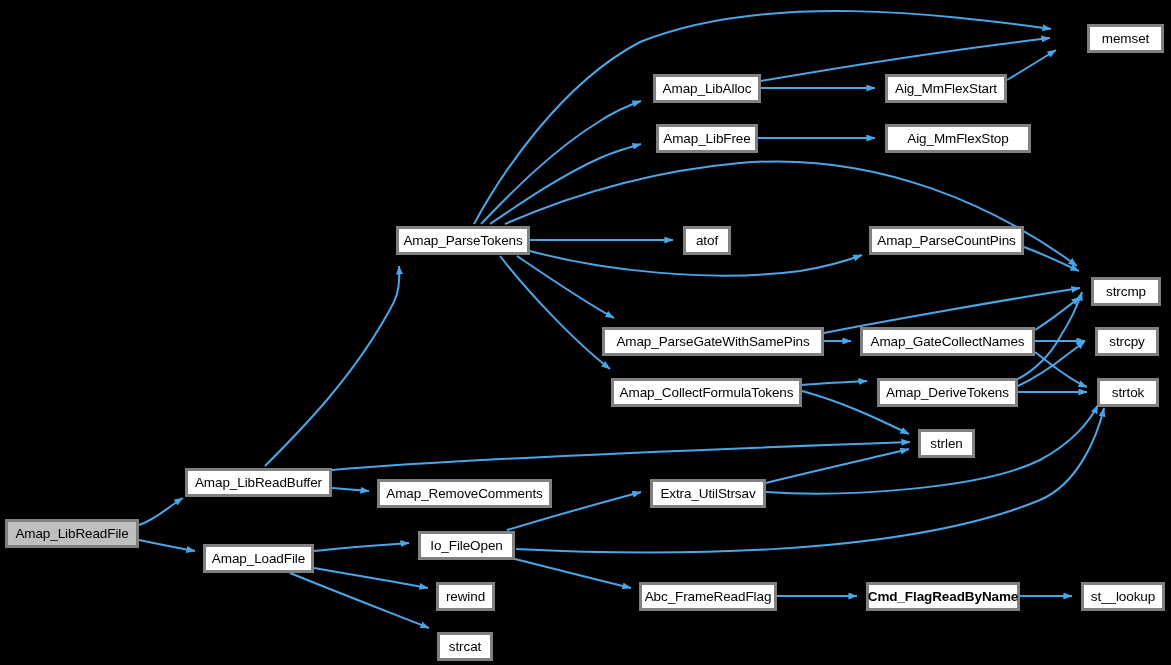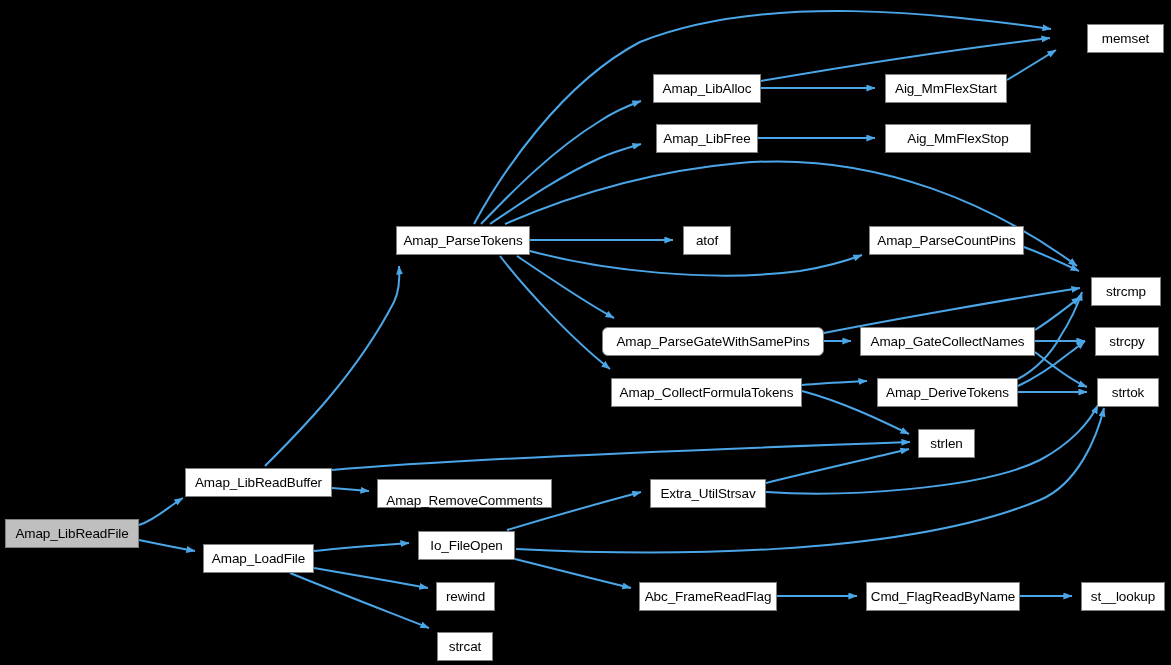--- a/index.html
+++ b/index.html
@@ -19,21 +19,21 @@
     position: absolute;
     left: 0;
     top: 0;
     width: 1171px;
     height: 665px;
   }
   .node {
     position: absolute;
     box-sizing: border-box;
     background: #ffffff;
-    border: 1px solid #be185d;
+    border: 3px solid #be185d;
     display: flex;
     align-items: center;
     justify-content: center;
     color: #000000;
     font-size: 13.5px;
     line-height: 1;
     white-space: nowrap;
     letter-spacing: -0.1px;
   }
   .node.highlight {
@@ -115,21 +115,21 @@
       </div>
       <div class="node" style="left: 683px; top: 226px; width: 48px; height: 29px; background: rgb(255, 255, 255); border-color: rgb(128, 128, 128); color: rgb(0, 0, 0);">
         <span class="node-label">atof</span>
       </div>
       <div class="node" style="left: 869px; top: 226px; width: 155px; height: 29px; background: rgb(255, 255, 255); border-color: rgb(128, 128, 128); color: rgb(0, 0, 0);">
         <span class="node-label">Amap_ParseCountPins</span>
       </div>
       <div class="node" style="left: 1091px; top: 277px; width: 70px; height: 29px; background: rgb(255, 255, 255); border-color: rgb(128, 128, 128); color: rgb(0, 0, 0);">
         <span class="node-label">strcmp</span>
       </div>
-      <div class="node" style="left: 602px; top: 327px; width: 222px; height: 29px; background: rgb(255, 255, 255); border-color: rgb(128, 128, 128); color: rgb(0, 0, 0); border-radius: 6px;">
+      <div class="node" style="left: 602px; top: 327px; width: 222px; height: 29px; background: rgb(255, 255, 255); border-color: rgb(128, 128, 128); color: rgb(0, 0, 0);">
         <span class="node-label">Amap_ParseGateWithSamePins</span>
       </div>
       <div class="node" style="left: 860px; top: 327px; width: 175px; height: 29px; background: rgb(255, 255, 255); border-color: rgb(128, 128, 128); color: rgb(0, 0, 0);">
         <span class="node-label">Amap_GateCollectNames</span>
       </div>
       <div class="node" style="left: 1095px; top: 327px; width: 64px; height: 29px; background: rgb(255, 255, 255); border-color: rgb(128, 128, 128); color: rgb(0, 0, 0);">
         <span class="node-label">strcpy</span>
       </div>
       <div class="node" style="left: 611px; top: 378px; width: 191px; height: 29px; background: rgb(255, 255, 255); border-color: rgb(128, 128, 128); color: rgb(0, 0, 0);">
         <span class="node-label">Amap_CollectFormulaTokens</span>
@@ -139,39 +139,39 @@
       </div>
       <div class="node" style="left: 1097px; top: 378px; width: 62px; height: 29px; background: rgb(255, 255, 255); border-color: rgb(128, 128, 128); color: rgb(0, 0, 0);">
         <span class="node-label">strtok</span>
       </div>
       <div class="node" style="left: 918px; top: 429px; width: 57px; height: 29px; background: rgb(255, 255, 255); border-color: rgb(128, 128, 128); color: rgb(0, 0, 0);">
         <span class="node-label">strlen</span>
       </div>
       <div class="node" style="left: 185px; top: 468px; width: 147px; height: 29px; background: rgb(255, 255, 255); border-color: rgb(128, 128, 128); color: rgb(0, 0, 0);">
         <span class="node-label">Amap_LibReadBuffer</span>
       </div>
-      <div class="node" style="left: 377px; top: 479px; width: 175px; height: 29px; background: rgb(255, 255, 255); border-color: rgb(128, 128, 128); color: rgb(0, 0, 0); align-items: flex-end;">
+      <div class="node" style="left: 377px; top: 479px; width: 175px; height: 29px; background: rgb(255, 255, 255); border-color: rgb(128, 128, 128); color: rgb(0, 0, 0);">
         <span class="node-label">Amap_RemoveComments</span>
       </div>
       <div class="node" style="left: 650px; top: 479px; width: 116px; height: 29px; background: rgb(255, 255, 255); border-color: rgb(128, 128, 128); color: rgb(0, 0, 0);">
         <span class="node-label">Extra_UtilStrsav</span>
       </div>
       <div class="node highlight" style="left: 5px; top: 519px; width: 134px; height: 29px; background: rgb(191, 191, 191); border-color: rgb(128, 128, 128); color: rgb(0, 0, 0);">
         <span class="node-label">Amap_LibReadFile</span>
       </div>
       <div class="node" style="left: 418px; top: 531px; width: 97px; height: 29px; background: rgb(255, 255, 255); border-color: rgb(128, 128, 128); color: rgb(0, 0, 0);">
         <span class="node-label">Io_FileOpen</span>
       </div>
       <div class="node" style="left: 203px; top: 544px; width: 111px; height: 29px; background: rgb(255, 255, 255); border-color: rgb(128, 128, 128); color: rgb(0, 0, 0);">
         <span class="node-label">Amap_LoadFile</span>
       </div>
       <div class="node" style="left: 639px; top: 582px; width: 138px; height: 29px; background: rgb(255, 255, 255); border-color: rgb(128, 128, 128); color: rgb(0, 0, 0);">
         <span class="node-label">Abc_FrameReadFlag</span>
       </div>
-      <div class="node" style="left: 866px; top: 582px; width: 154px; height: 29px; background: rgb(255, 255, 255); border-color: rgb(128, 128, 128); color: rgb(0, 0, 0);">
+      <div class="node" style="left: 866px; top: 582px; width: 154px; height: 29px; background: rgb(255, 255, 255); border-color: rgb(128, 128, 128); color: rgb(0, 0, 0); font-weight: bold;">
         <span class="node-label">Cmd_FlagReadByName</span>
       </div>
       <div class="node" style="left: 1081px; top: 582px; width: 84px; height: 29px; background: rgb(255, 255, 255); border-color: rgb(128, 128, 128); color: rgb(0, 0, 0);">
         <span class="node-label">st__lookup</span>
       </div>
       <div class="node" style="left: 436px; top: 582px; width: 59px; height: 29px; background: rgb(255, 255, 255); border-color: rgb(128, 128, 128); color: rgb(0, 0, 0);">
         <span class="node-label">rewind</span>
       </div>
       <div class="node" style="left: 437px; top: 632px; width: 56px; height: 29px; background: rgb(255, 255, 255); border-color: rgb(128, 128, 128); color: rgb(0, 0, 0);">
         <span class="node-label">strcat</span>

